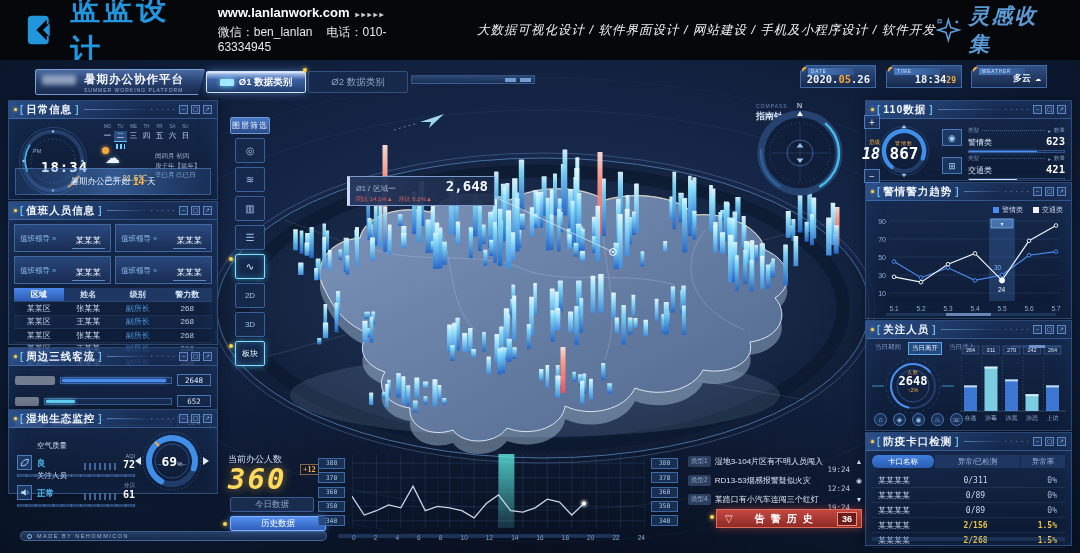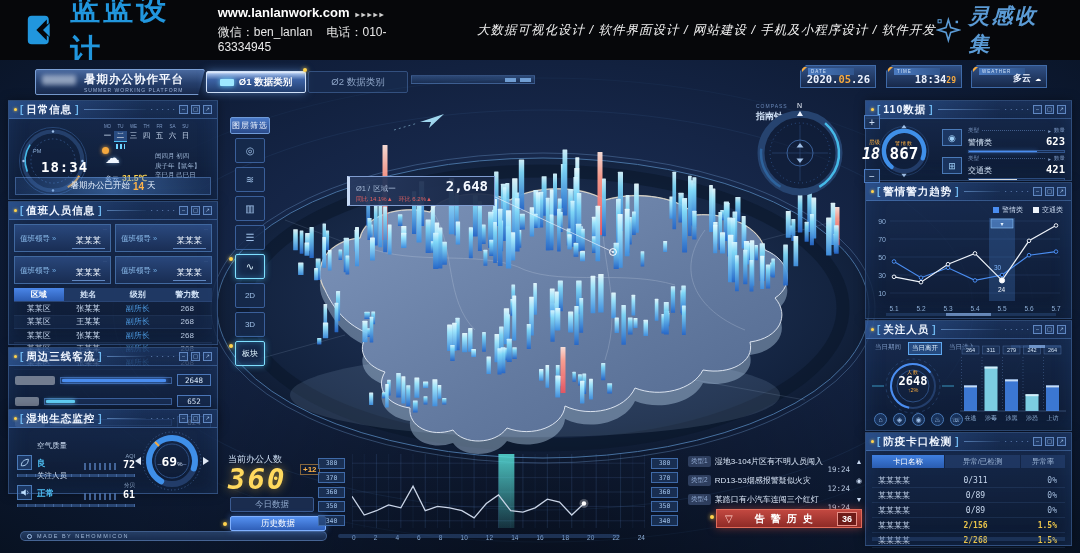--- a/index.html
+++ b/index.html
@@ -72,21 +72,21 @@
   .wday{width:13px;text-align:center;}
   .wday .wen{display:block;font-size:4.5px;color:#7f9cc8;}
   .wday .wzh{display:block;font-size:7.5px;color:#c8d8ee;margin-top:2px;}
   .wday.active .wzh{color:#fff;background:rgba(80,150,240,.35);border-bottom:1.5px solid #4fc3f7;}
   .wday .wico{display:block;height:5px;margin:2px 2px 0;background:repeating-linear-gradient(90deg,#6fd4ff 0 2px,transparent 2px 4px);}
   .weather-glyph{font-size:15px;color:#f0f6ff;text-shadow:0 0 4px rgba(150,200,255,.6);}
   .sun-dot{position:absolute;left:-3px;top:-2px;width:7px;height:7px;border-radius:50%;background:#f5a93f;box-shadow:0 0 4px #f5a93f;}
   .wcond{font-size:7px;color:#c8d8ee;}
   .wtemp{font-size:8.5px;font-weight:bold;color:#ffd34d;margin-left:3px;}
   .lunar{font-size:6.5px;color:#9fb8d8;line-height:9.5px;white-space:nowrap;}
-  .notice{left:6px;right:6px;bottom:4px;height:18px;display:flex;align-items:center;justify-content:center;gap:3px;
+  .notice{left:6px;right:6px;bottom:4px;height:27px;display:flex;align-items:center;justify-content:center;gap:3px;
     background:linear-gradient(90deg,rgba(60,110,190,.2),rgba(86,146,226,.5),rgba(60,110,190,.2));border:1px solid rgba(110,160,230,.4);}
   .notice .ntx{font-size:8.5px;color:#e8f2ff;}
   .notice .nday{font-size:10px;font-weight:bold;color:#ffb347;}
 
   
   #duty-cards{position:absolute;left:5px;top:22px;right:5px;display:grid;grid-template-columns:1fr 1fr;gap:4px;}
   .dcard{height:28px;background:linear-gradient(180deg,rgba(62,104,176,.5),rgba(28,50,92,.65));border:1px solid #40689f;padding:2px 5px;position:relative;}
   .dcard .role{font-size:7.5px;color:#8fc0f0;}
   .dcard .role::after{content:" »";color:#6fa8e0;}
   .dcard .corner{position:absolute;right:3px;top:1px;font-size:6px;color:#5f7ca8;}
@@ -140,21 +140,21 @@
   .scrollbar i{position:absolute;top:0;height:100%;background:rgba(140,180,235,.7);}
 
   
   .ftab{font-size:6.5px;color:#7f9cc8;padding:1px 3px;}
   .ftab.active{border:1px solid #5fa8f0;background:rgba(70,140,230,.35);color:#dff0ff;}
   .micon{width:13px;height:13px;border-radius:50%;border:1px solid #4a7ab8;background:rgba(40,80,140,.4);color:#9fc0e8;font-size:7px;display:flex;align-items:center;justify-content:center;}
 
   
   .chead{position:absolute;left:6px;right:6px;top:22px;display:flex;height:13px;font-size:7.5px;gap:1px;}
   .chead .hc{display:flex;align-items:center;justify-content:center;background:rgba(40,70,120,.55);color:#9fb8d8;}
-  .chead .hc.h0{width:72px;background:linear-gradient(180deg,#3f7fe0,#2a5cb0);color:#fff;}
+  .chead .hc.h0{width:62px;background:linear-gradient(180deg,#3f7fe0,#2a5cb0);color:#fff;border-radius:6px;}
   .chead .hc.h1{flex:1;}
   .chead .hc.h2{width:44px;}
   .crow{display:flex;height:15px;align-items:center;font-size:8px;border-bottom:1px solid rgba(90,130,190,.16);}
   .crow .cn{width:58px;padding-left:6px;color:#b8c8e0;}
   .crow .cr{flex:1;text-align:center;color:#c8d8ee;font-family:"DejaVu Sans Mono",monospace;}
   .crow .ct{width:44px;text-align:right;padding-right:8px;color:#9fb8d8;font-family:"DejaVu Sans Mono",monospace;}
   .crow.warn .cr,.crow.warn .ct{color:#e8c34a;font-weight:bold;}
 
   
   #layer-toolbar{left:230px;top:57px;width:40px;z-index:4;}
@@ -178,21 +178,21 @@
   #compass .cen{position:absolute;left:2px;top:0;font-size:5px;color:#6a88b8;letter-spacing:1px;}
   #compass .czh{position:absolute;left:2px;top:7px;font-size:9px;font-weight:bold;color:#cfe0f5;}
   #compass .cn{position:absolute;left:43px;top:-1px;font-size:7px;color:#eef4ff;}
   #compass .zbtn{position:absolute;right:6px;width:16px;height:14px;border:1px solid #4a7ac0;background:rgba(30,55,95,.8);color:#cfe0f5;font-size:10px;display:flex;align-items:center;justify-content:center;}
   #compass .zlab{position:absolute;right:6px;top:36px;font-size:5.5px;color:#f5a93f;}
   #compass .zval{position:absolute;right:6px;top:42px;font-size:15px;font-weight:bold;font-style:italic;color:#fff;font-family:"DejaVu Sans Mono",monospace;}
 
   
   .office-label{left:228px;top:393px;font-size:9px;color:#cfe0f5;z-index:3;}
   .office-val{left:228px;top:402px;z-index:3;font-family:"DejaVu Sans Mono",monospace;font-style:italic;font-weight:bold;font-size:29px;color:#ffd95e;text-shadow:0 0 10px rgba(255,200,60,.55);letter-spacing:2px;}
-  .office-delta{left:300px;top:404px;z-index:3;font-size:8px;font-weight:bold;color:#ffb347;border:1px solid rgba(255,179,71,.5);padding:0 2px;}
+  .office-delta{left:300px;top:404px;z-index:3;font-size:8px;font-weight:bold;color:#ffb347;border:1px solid rgba(255,179,71,.5);padding:0 2px;font-family:Liberation Serif, serif;}
   .obtn{left:230px;width:84px;height:15px;z-index:3;font-size:8.5px;display:flex;align-items:center;justify-content:center;border-radius:2px;}
   .obtn.b0{top:437px;background:rgba(28,47,82,.9);border:1px solid #3a5a90;color:#8fa8cc;}
   .obtn.b1{top:456px;width:96px;background:linear-gradient(180deg,#5490f0,#2f5fb8);border:1px solid #7fb0ff;color:#fff;box-shadow:0 0 6px rgba(80,140,240,.6);}
 
   
   #office-chart{left:318px;top:390px;width:364px;height:100px;z-index:3;}
   .ylb{position:absolute;width:27px;height:11px;border:1px solid #3f6aa8;background:rgba(30,55,95,.75);color:#9fc0e8;font-size:6.5px;display:flex;align-items:center;justify-content:center;font-family:"DejaVu Sans Mono",monospace;}
   #office-xl{position:absolute;left:34px;top:84px;width:293px;display:flex;justify-content:space-between;font-size:6.5px;color:#8fb0d8;}
 
   

